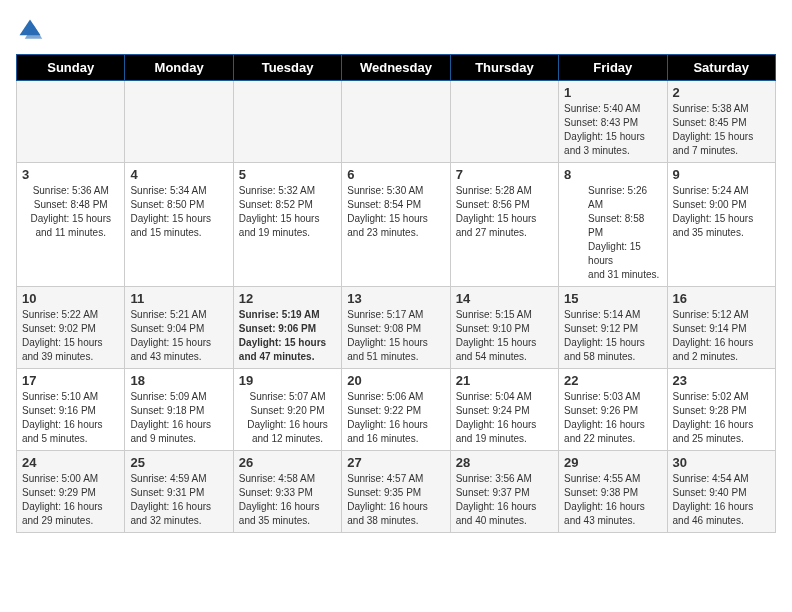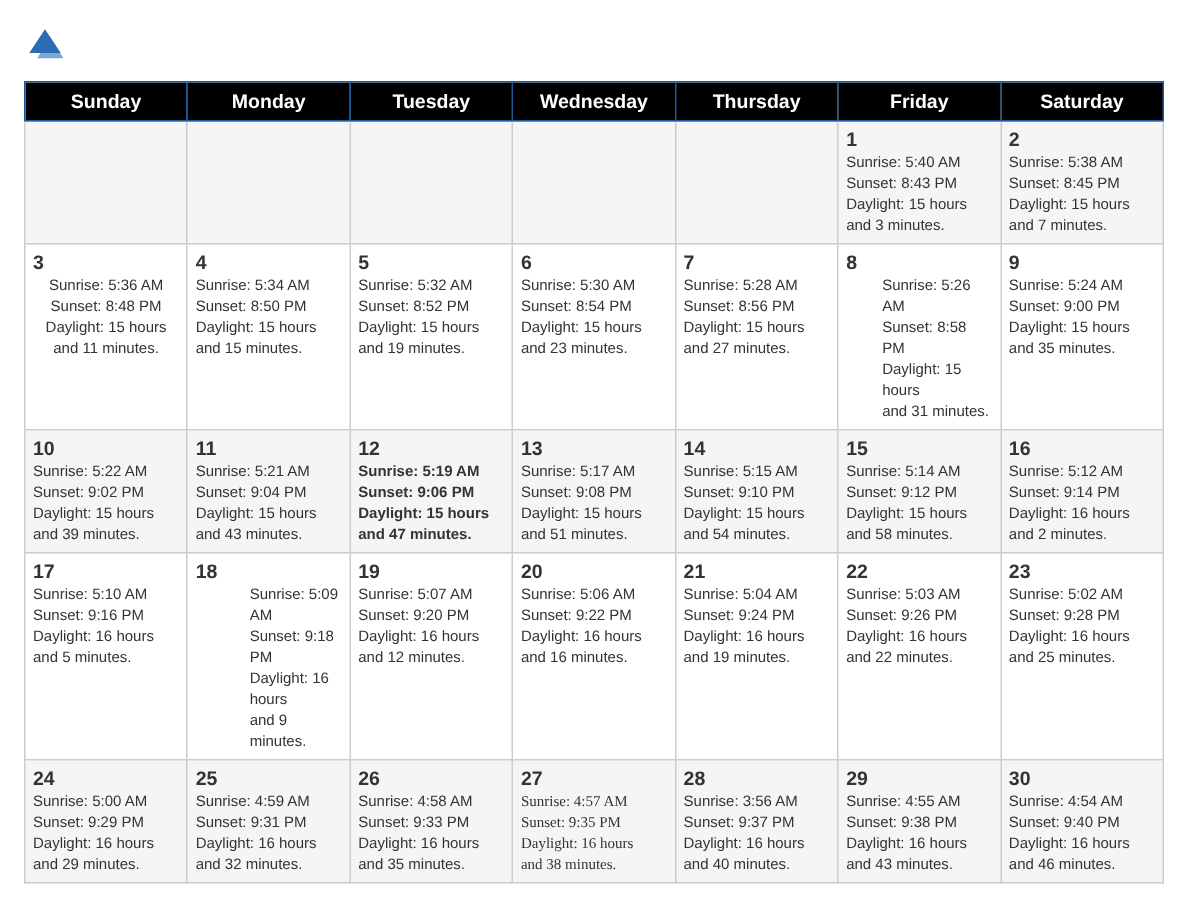--- a/index.html
+++ b/index.html
@@ -248,28 +248,28 @@
       <tr>
         <td>
           <span class="day-num">17</span>
           <div class="day-info" style="white-space: pre-line;">Sunrise: 5:10 AM
 Sunset: 9:16 PM
 Daylight: 16 hours
 and 5 minutes.</div>
         </td>
         <td>
           <span class="day-num">18</span>
-          <div class="day-info" style="white-space: pre-line; margin-left: 36px;">Sunrise: 5:09 AM
+          <div class="day-info" style="white-space: pre-line;">Sunrise: 5:09 AM
 Sunset: 9:18 PM
 Daylight: 16 hours
 and 9 minutes.</div>
         </td>
         <td>
           <span class="day-num">19</span>
-          <div class="day-info" style="white-space: pre-line;">Sunrise: 5:07 AM
+          <div class="day-info" style="white-space: pre-line; text-align: center;">Sunrise: 5:07 AM
 Sunset: 9:20 PM
 Daylight: 16 hours
 and 12 minutes.</div>
         </td>
         <td>
           <span class="day-num">20</span>
           <div class="day-info" style="white-space: pre-line;">Sunrise: 5:06 AM
 Sunset: 9:22 PM
 Daylight: 16 hours
 and 16 minutes.</div>
@@ -313,21 +313,21 @@
         </td>
         <td>
           <span class="day-num">26</span>
           <div class="day-info" style="white-space: pre-line;">Sunrise: 4:58 AM
 Sunset: 9:33 PM
 Daylight: 16 hours
 and 35 minutes.</div>
         </td>
         <td>
           <span class="day-num">27</span>
-          <div class="day-info" style="white-space: pre-line; font-family: Liberation Serif, serif;">Sunrise: 4:57 AM
+          <div class="day-info" style="white-space: pre-line;">Sunrise: 4:57 AM
 Sunset: 9:35 PM
 Daylight: 16 hours
 and 38 minutes.</div>
         </td>
         <td>
           <span class="day-num">28</span>
           <div class="day-info" style="white-space: pre-line;">Sunrise: 3:56 AM
 Sunset: 9:37 PM
 Daylight: 16 hours
 and 40 minutes.</div>

